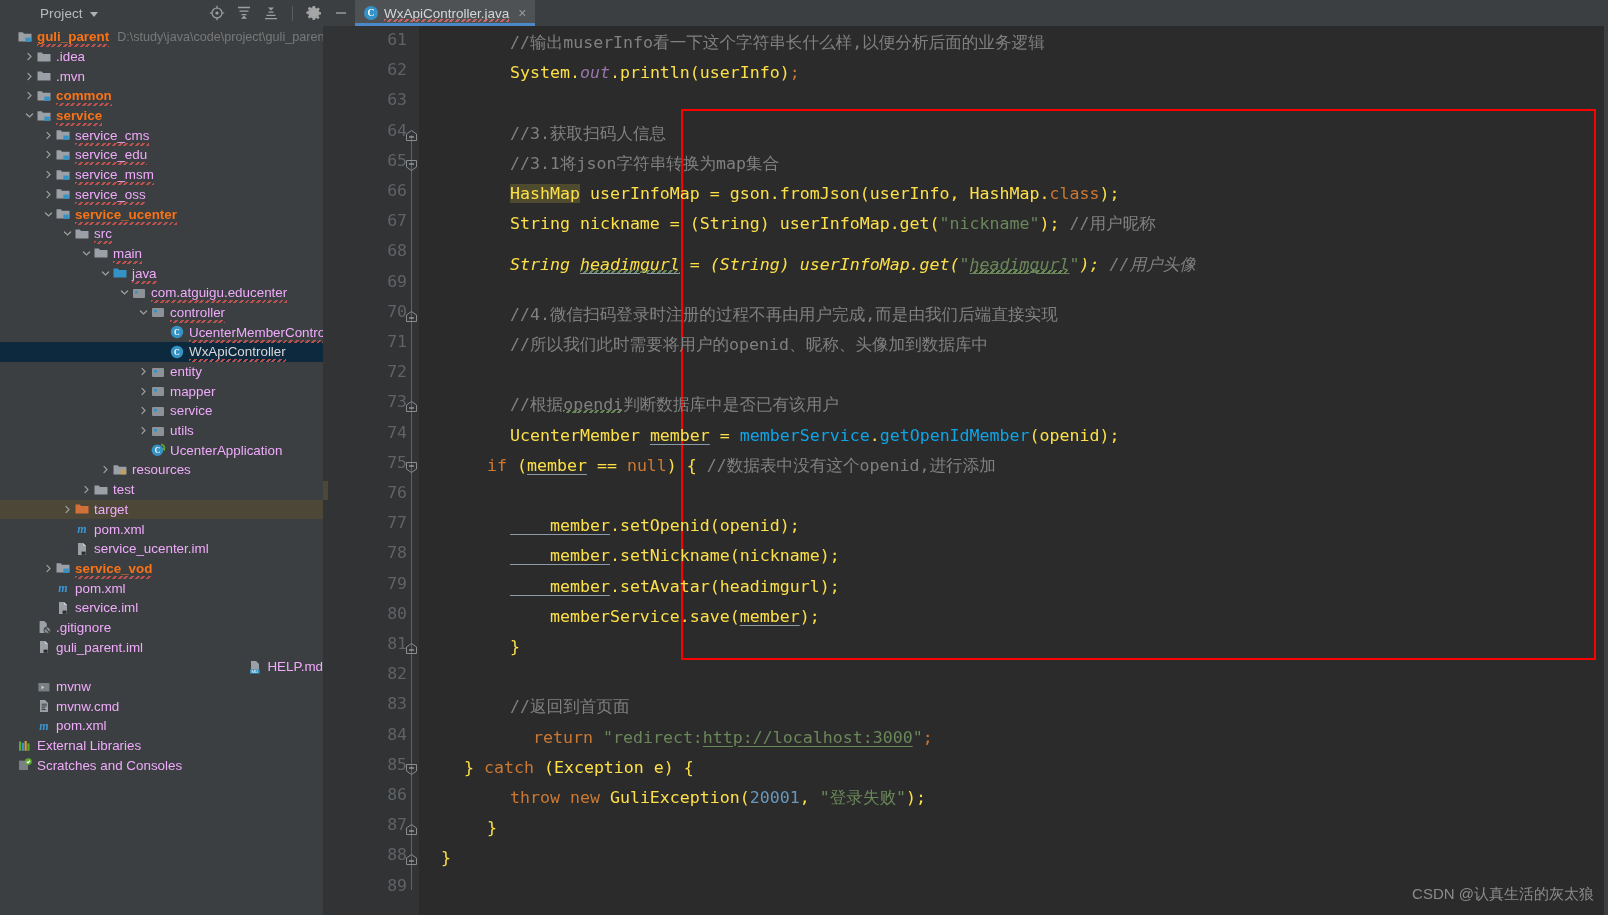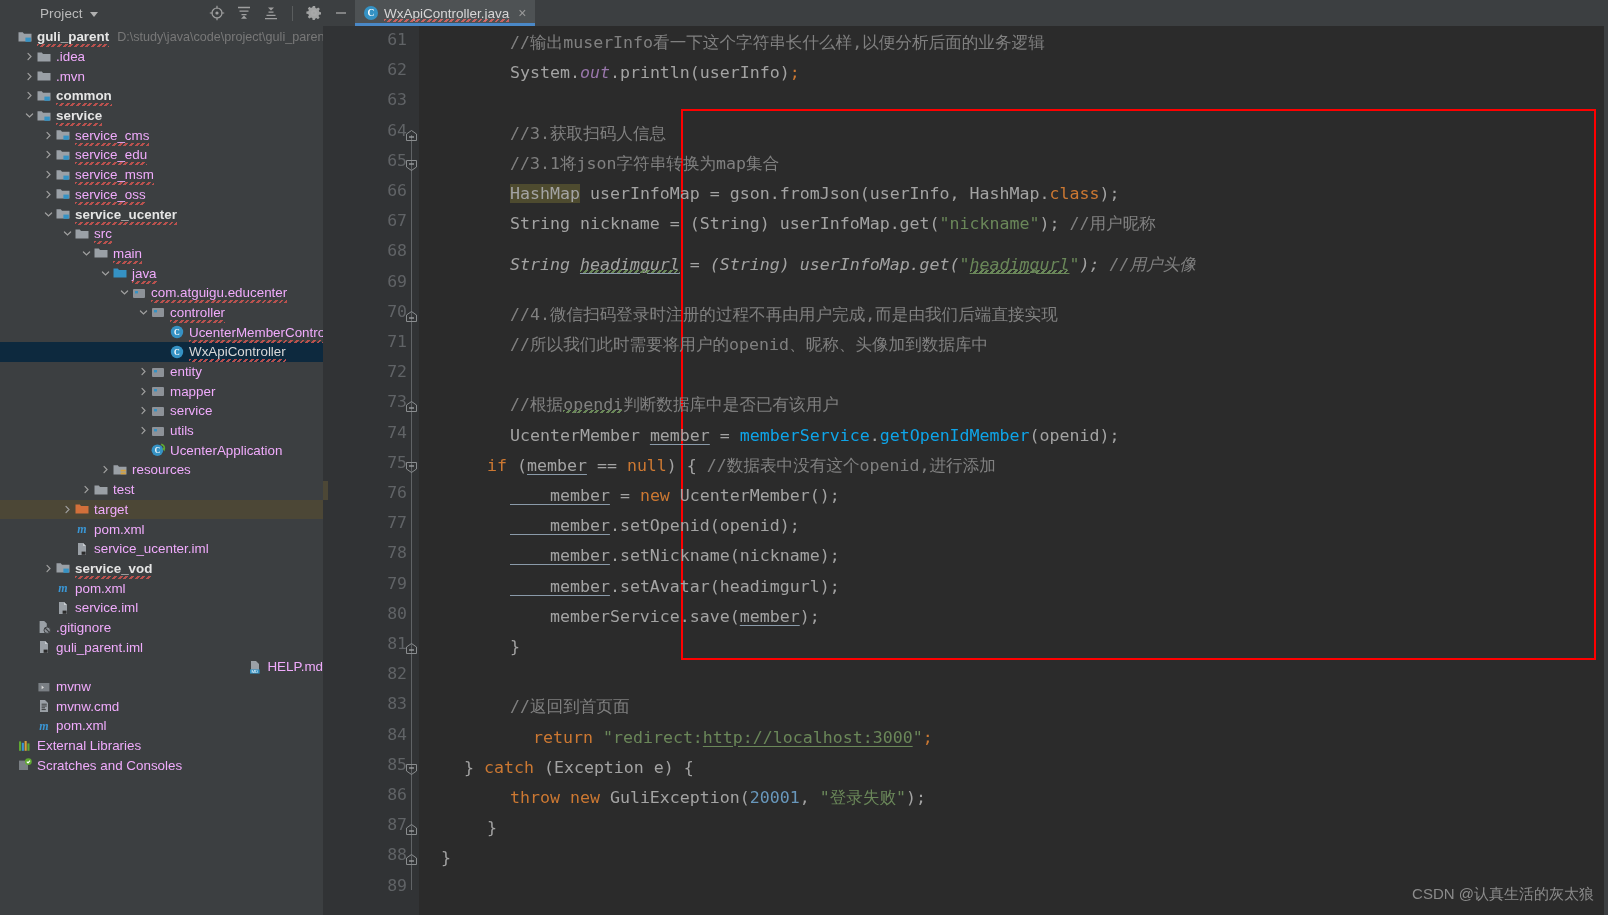--- a/index.html
+++ b/index.html
@@ -38,21 +38,21 @@
   
   .tree{width:323px;flex:0 0 323px;background:#3c3f41;overflow:hidden;position:relative;padding-top:1px;}
   .row{height:19.7px;display:flex;align-items:center;white-space:nowrap;font-size:13.4px;color:#bbbbbb;padding-left:4px;box-sizing:border-box;}
   .row.sel{background:#0d293e;}
   .row.sel .nm{color:#d8d8d8;}
   .row.target-hl{background:#4c4736;}
   .arrow{width:13px;flex:0 0 13px;display:flex;align-items:center;justify-content:center;color:#9a9a9a;font-size:9px;}
   .arrow svg{display:block;}
   .ic{width:16px;flex:0 0 16px;height:16px;margin-right:4px;display:flex;align-items:center;justify-content:center;}
   .nm{color:#f0abfc;position:relative;}
-  .nm.bold{font-weight:bold;color:#e5e5e5;}
+  .nm.bold{font-weight:bold;color:#f97316;}
   .squig{position:relative;}
   .squig::after{content:"";position:absolute;left:0;right:0;bottom:-3px;height:3px;
     background-image:repeating-linear-gradient(135deg,#c75450 0 2px,transparent 2px 4px);opacity:.9;}
   .path{color:#787878;font-size:12.6px;margin-left:8px;}
 
   
   .editor{flex:1 1 auto;background:#2b2b2b;display:flex;min-width:0;position:relative;overflow:hidden;}
   .gutter{width:96px;flex:0 0 96px;background:#313335;position:relative;}
   .lnum{position:absolute;right:12px;color:#606366;font-size:16.5px;font-family:"DejaVu Sans Mono",monospace;text-align:right;}
   .foldcol{position:absolute;left:82px;top:0;width:14px;height:100%;}
@@ -62,21 +62,21 @@
 
   .code{flex:1 1 auto;position:relative;background:#2b2b2b;overflow:hidden;
      font-family:"DejaVu Sans Mono",monospace;font-size:16.6px;line-height:30.2px;color:#a9b7c6;}
   .cl{position:absolute;left:0;white-space:pre;}
   .c-cmt{color:#808080;}
   .c-kw{color:#cc7832;}
   .c-str{color:#6a8759;}
   .c-num{color:#6897bb;}
   .c-fld{color:#0ea5e9;}
   .c-fld-i{color:#9876aa;font-style:italic;}
-  .c-def{color:#a3a3a3;}
+  .c-def{color:#fde047;}
   .u{text-decoration:underline;text-decoration-color:#8a9aa9;text-underline-offset:3px;}
   .u-str{text-decoration:underline;text-decoration-color:#6a8759;text-underline-offset:3px;}
   .hl-box{background:#4e4b2f;}
   .wsq{position:relative;}
   .wsq::after{content:"";position:absolute;left:0;right:0;bottom:1px;height:3px;
      background-image:repeating-linear-gradient(135deg,#6a8759 0 2px,transparent 2px 4px);}
   .redbox{position:absolute;border:2px solid #ff0000;box-sizing:border-box;pointer-events:none;}
   .watermark{position:absolute;right:14px;bottom:6px;color:#8b8b8b;font-size:15px;font-family:"Liberation Sans",sans-serif;}
   .scroll-right{position:absolute;right:0;top:0;bottom:0;width:4px;background:#3c3f41;}
 </style>
@@ -690,21 +690,20 @@
           <div class="cl" style="top: 92.6px; left: 91px;"><span class="c-cmt">//3.获取扫码人信息</span></div>
           <div class="cl" style="top: 122.8px; left: 91px;"><span class="c-cmt">//3.1将json字符串转换为map集合</span></div>
           <div class="cl" style="top: 153px; left: 91px;"><span class="c-def hl-box">HashMap</span><span class="c-def"> userInfoMap = gson.fromJson(userInfo, HashMap.</span><span class="c-kw">class</span><span class="c-def">);</span></div>
           <div class="cl" style="top: 183.2px; left: 91px;"><span class="c-def">String nickname = (String) userInfoMap.get(</span><span class="c-str">"nickname"</span><span class="c-def">); </span><span class="c-cmt">//用户昵称</span></div>
           <div class="cl" style="top: 224px; left: 91px; font-style: italic;"><span class="c-def">String </span><span class="c-def u wsq">headimgurl</span><span class="c-def"> = (String) userInfoMap.get(</span><span class="c-str">"</span><span class="c-str u-str wsq">headimgurl</span><span class="c-str">"</span><span class="c-def">); </span><span class="c-cmt">//用户头像</span></div>
           <div class="cl" style="top: 273.8px; left: 91px;"><span class="c-cmt">//4.微信扫码登录时注册的过程不再由用户完成,而是由我们后端直接实现</span></div>
           <div class="cl" style="top: 304px; left: 91px;"><span class="c-cmt">//所以我们此时需要将用户的openid、昵称、头像加到数据库中</span></div>
           <div class="cl" style="top: 364.4px; left: 91px;"><span class="c-cmt">//根据</span><span class="c-cmt wsq">opendi</span><span class="c-cmt">判断数据库中是否已有该用户</span></div>
           <div class="cl" style="top: 394.6px; left: 91px;"><span class="c-def">UcenterMember </span><span class="c-def u">member</span><span class="c-def"> = </span><span class="c-fld">memberService</span><span class="c-def">.</span><span class="c-fld">getOpenIdMember</span><span class="c-def">(openid);</span></div>
           <div class="cl" style="top: 424.8px; left: 68px;"><span class="c-kw">if</span><span class="c-def"> (</span><span class="c-def u">member</span><span class="c-def"> == </span><span class="c-kw">null</span><span class="c-def">) { </span><span class="c-cmt">//数据表中没有这个openid,进行添加</span></div>
-          <div class="cl" style="top: 455px; left: 91px;"><span class="c-def u">    member</span><span class="c-def"> = </span><span class="c-kw">new</span><span class="c-def"> UcenterMember();</span></div>
           <div class="cl" style="top: 485.2px; left: 91px;"><span class="c-def u">    member</span><span class="c-def">.setOpenid(openid);</span></div>
           <div class="cl" style="top: 515.4px; left: 91px;"><span class="c-def u">    member</span><span class="c-def">.setNickname(nickname);</span></div>
           <div class="cl" style="top: 545.6px; left: 91px;"><span class="c-def u">    member</span><span class="c-def">.setAvatar(headimgurl);</span></div>
           <div class="cl" style="top: 575.8px; left: 91px;"><span class="c-def">    memberService.save(</span><span class="c-def u">member</span><span class="c-def">);</span></div>
           <div class="cl" style="top: 606px; left: 91px;"><span class="c-def">}</span></div>
           <div class="cl" style="top: 666.4px; left: 91px;"><span class="c-cmt">//返回到首页面</span></div>
           <div class="cl" style="top: 696.6px; left: 114px;"><span class="c-kw">return</span><span class="c-def"> </span><span class="c-str">"redirect:</span><span class="c-str u-str">http://localhost:3000</span><span class="c-str">"</span><span class="c-kw">;</span></div>
           <div class="cl" style="top: 726.8px; left: 45px;"><span class="c-def">} </span><span class="c-kw">catch</span><span class="c-def"> (Exception e) {</span></div>
           <div class="cl" style="top: 757px; left: 91px;"><span class="c-kw">throw new</span><span class="c-def"> GuliException(</span><span class="c-num">20001</span><span class="c-def">, </span><span class="c-str">"登录失败"</span><span class="c-def">);</span></div>
           <div class="cl" style="top: 787.2px; left: 68px;"><span class="c-def">}</span></div>

